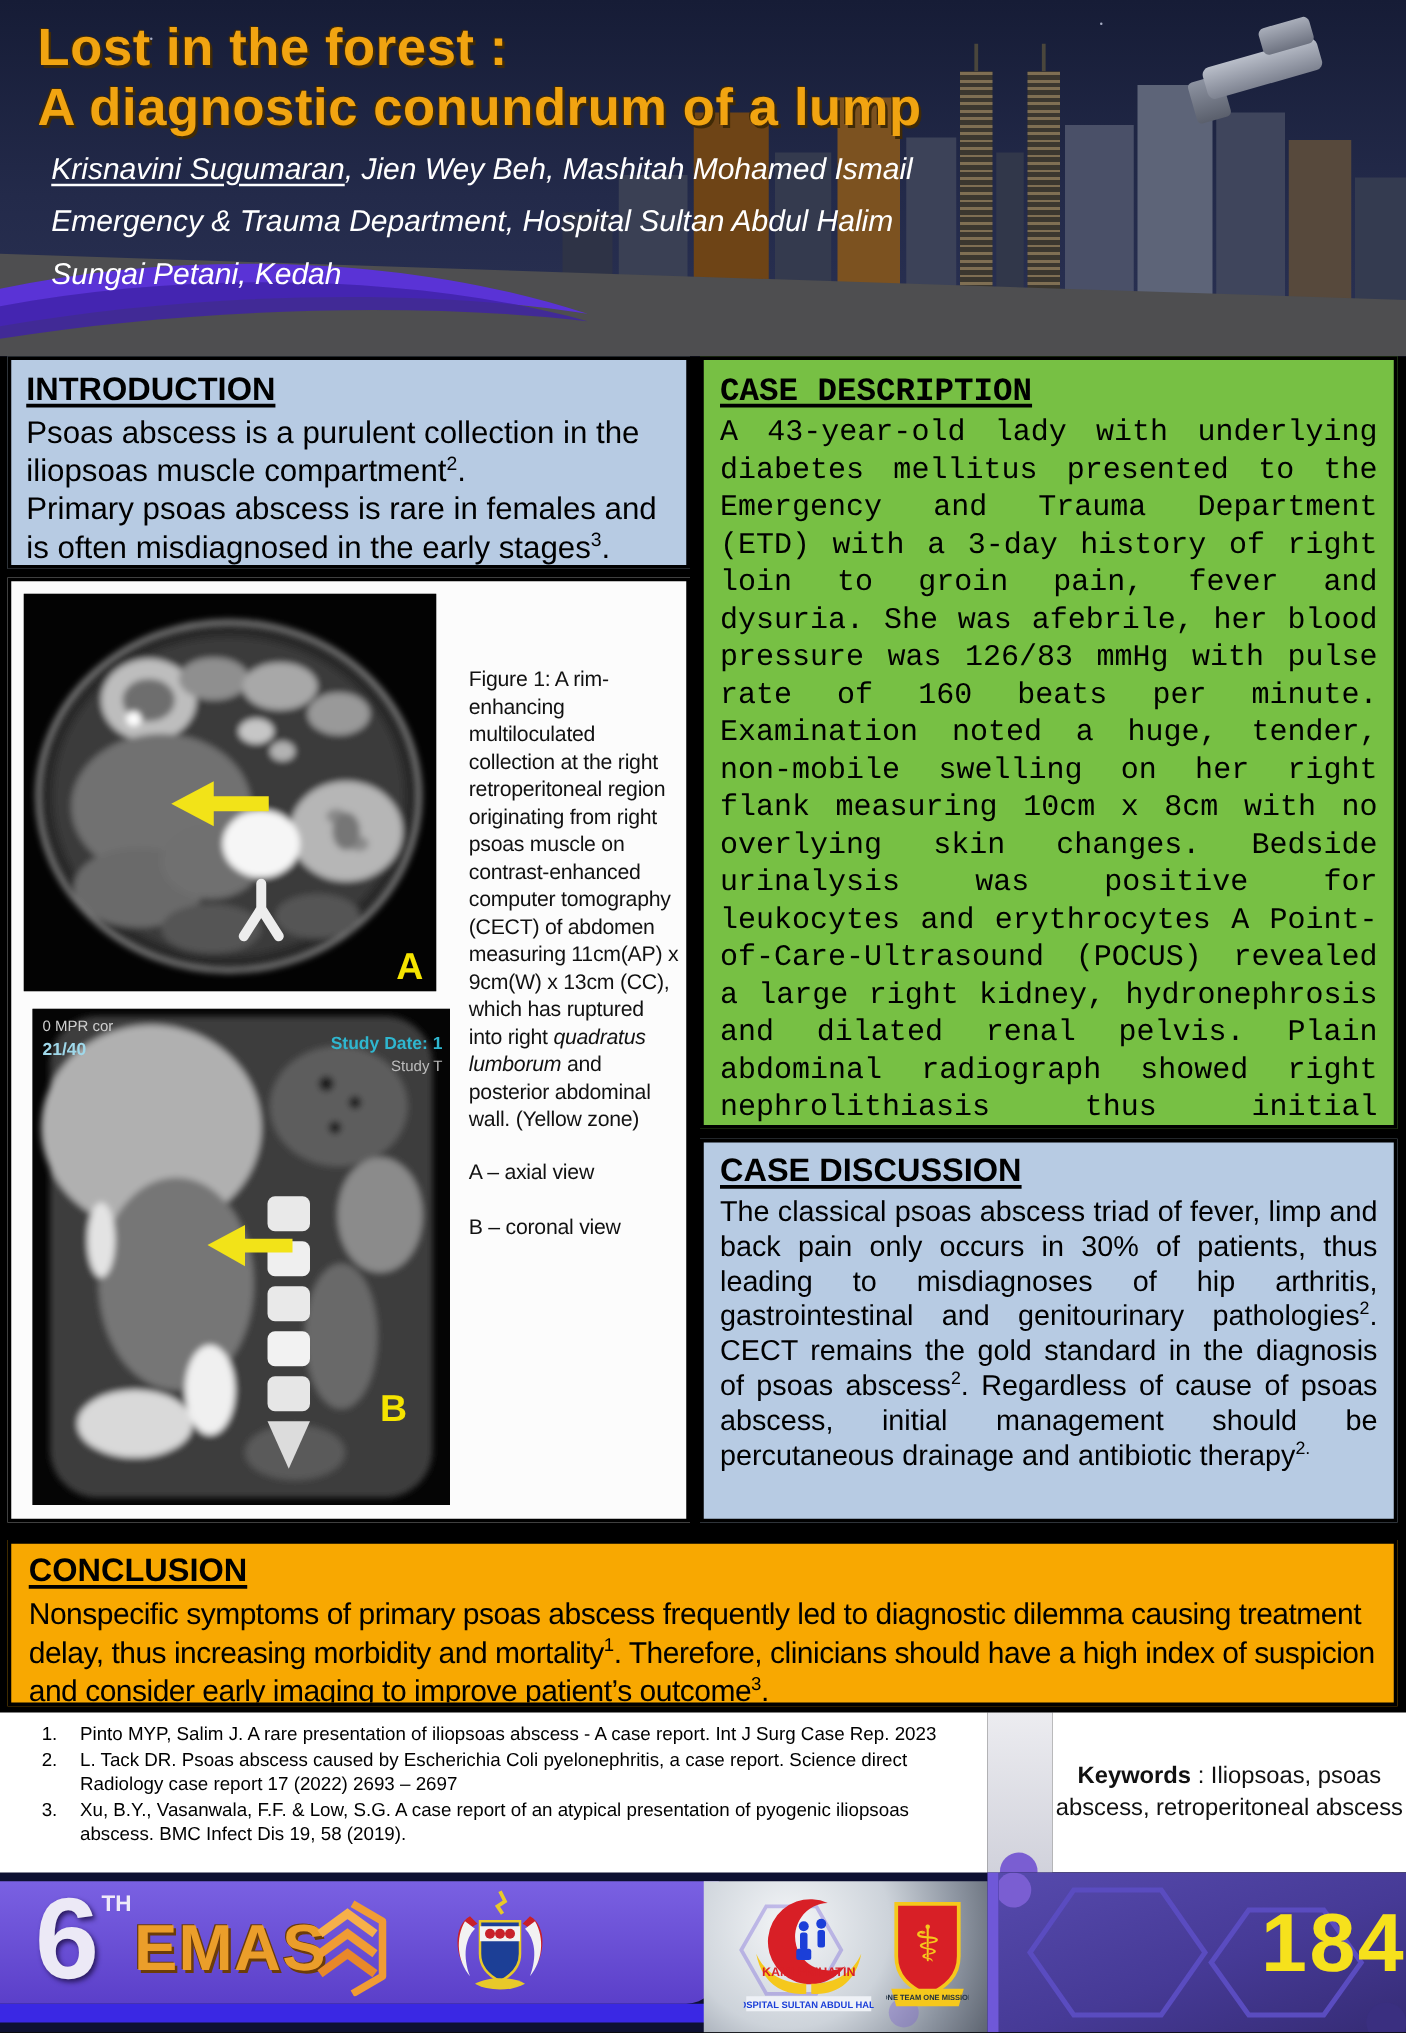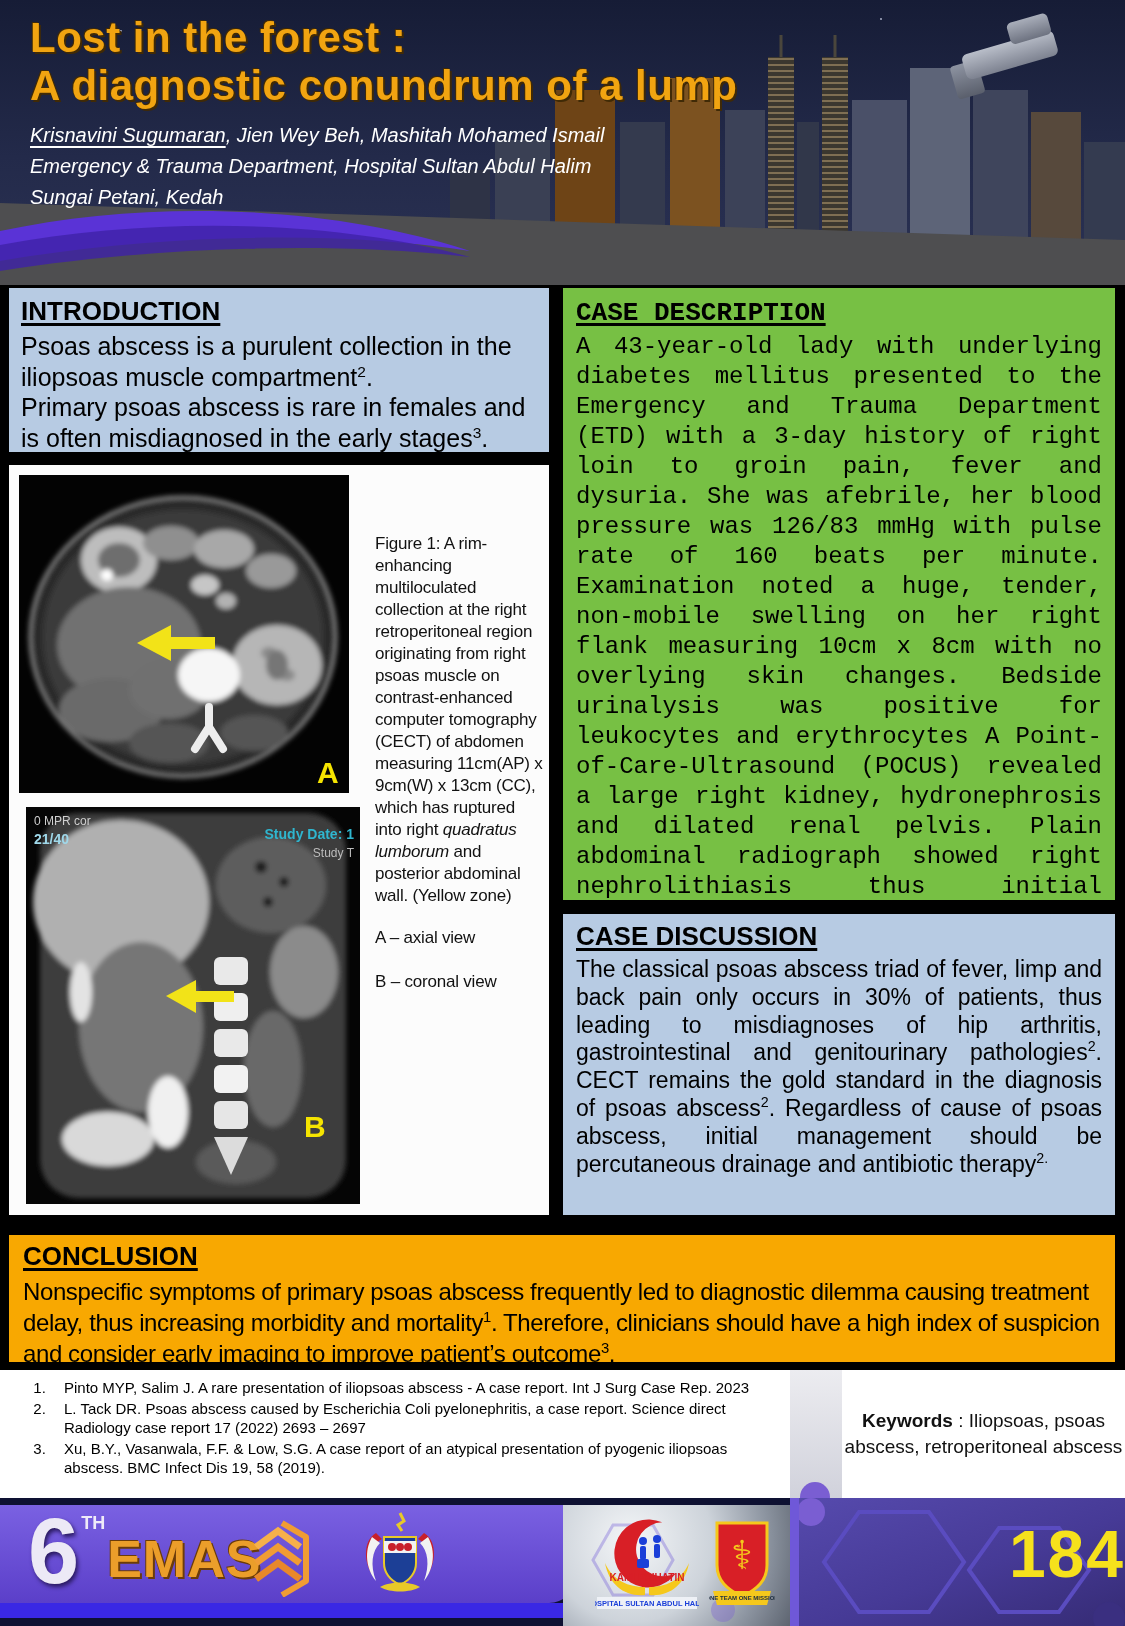--- a/index.html
+++ b/index.html
@@ -18,21 +18,21 @@
   .tower{background:#3b372f;background-image:repeating-linear-gradient(0deg,rgba(255,215,150,.35) 0 2px,transparent 2px 6px);}
   .spire{position:absolute;bottom:100%;left:50%;width:3px;height:22px;background:#4a463c;transform:translateX(-50%);}
   .spaceship{position:absolute;left:945px;top:12px;width:130px;height:90px;transform:rotate(-16deg);}
   .spaceship .hull{position:absolute;left:18px;top:30px;width:95px;height:26px;background:linear-gradient(180deg,#b9bec9,#7d8290);border-radius:6px;}
   .spaceship .pod{position:absolute;left:70px;top:12px;width:42px;height:22px;background:linear-gradient(180deg,#a9aeba,#6d7280);border-radius:5px;}
   .spaceship .fin{position:absolute;left:4px;top:38px;width:28px;height:34px;background:linear-gradient(180deg,#8d93a1,#5a5f6c);border-radius:4px;}
   .band-svg{position:absolute;left:0;top:185px;width:1125px;height:100px;}
   .header-text{position:absolute;left:30px;top:14px;width:760px;}
   .title-line{margin:0;font-size:42px;line-height:48px;font-weight:800;letter-spacing:.5px;
               color:#f1a411;text-shadow:2px 2px 0 #402a06,-1px -1px 0 #402a06;}
-  .byline{margin:0;color:#fff;font-style:italic;font-size:20px;line-height:31px;font-weight:500;}
+  .byline{margin:11px;color:#fff;font-style:italic;font-size:24px;line-height:31px;font-weight:500;}
   .byline u{text-underline-offset:4px;}
   .authors{margin-top:10px;}
 
   
   .box{position:absolute;border:3px solid #000;box-sizing:border-box;overflow:hidden;}
   .blue{background:#b7cbe3;}
   .green{background:#77c044;}
   .orangebg{background:#f8a801;}
   .box h2{margin:0 0 4px 0;font-size:26px;font-weight:800;
           text-decoration:underline;text-decoration-thickness:3px;text-underline-offset:3px;}

